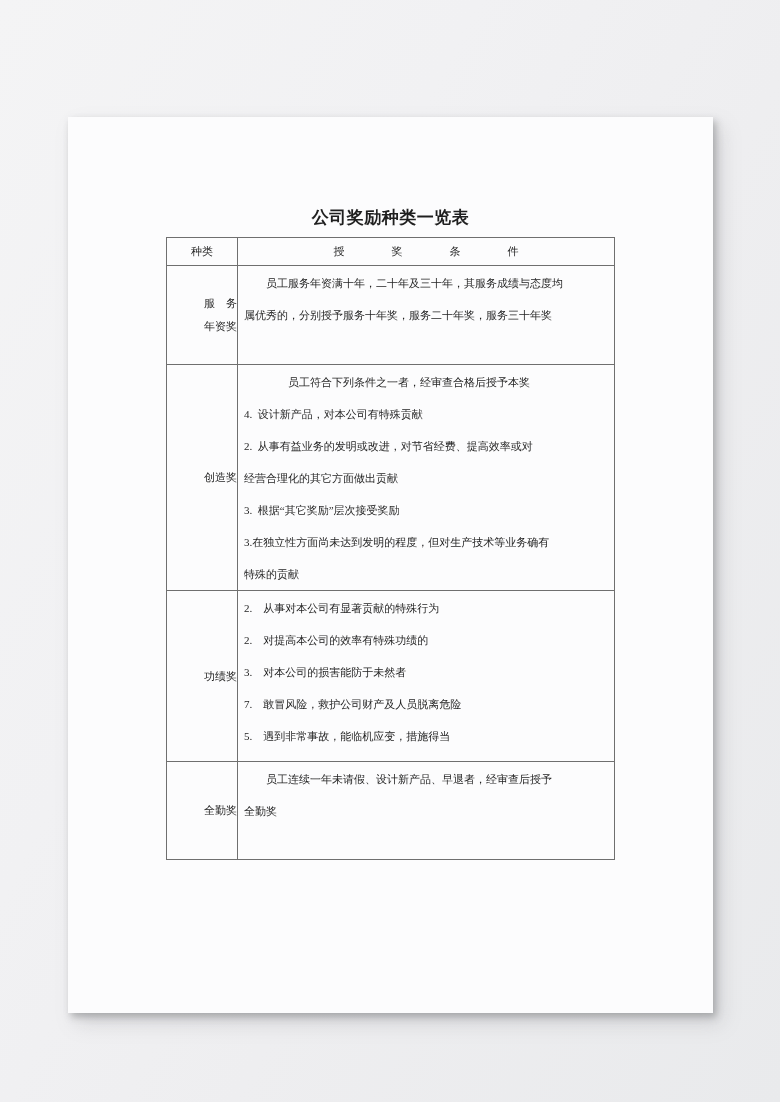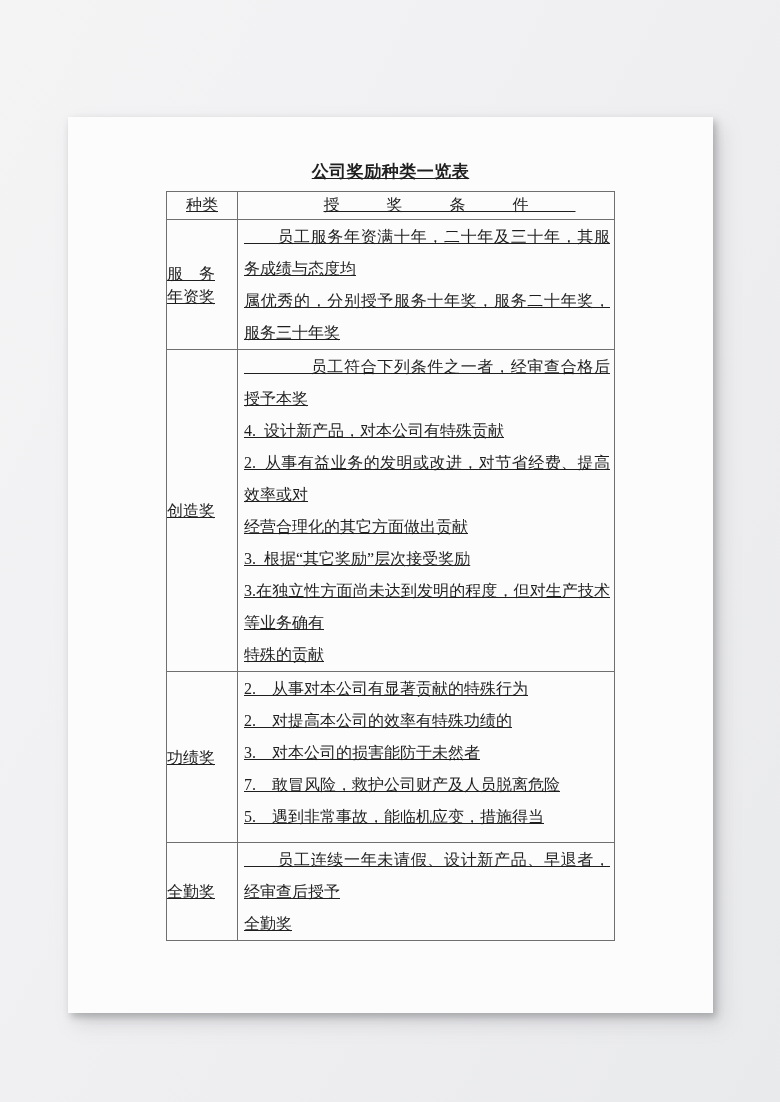--- a/index.html
+++ b/index.html
@@ -16,43 +16,42 @@
     color:var(--text);
     background:linear-gradient(118deg,var(--backdrop-1) 0%,#f1f1f3 35%,#eeeef0 60%,var(--backdrop-2) 100%);
   }
   .backdrop{
     position:relative;width:780px;height:1102px;
   }
   .page{
     position:absolute;left:68px;top:117px;width:645px;height:896px;
     background:var(--page-bg);
     box-shadow:3px 4px 7px rgba(110,112,116,0.45), 8px 10px 18px rgba(130,132,136,0.25);
-    padding-top:44px;
-    text-decoration:underline;
+    padding-top:90px;
   }
   .doc-title{
     text-align:center;
     font-family:"Liberation Sans","DejaVu Sans",sans-serif;
     font-weight:700;
     font-size:17px;
     line-height:22px;
     letter-spacing:0.5px;
   }
   .doc-subtitle{
     text-align:center;
     font-size:13.2px;
     line-height:18px;
     margin-top:15px;
   }
   table.award-table{
     width:448px;
     margin:8px auto 13px auto;
     border-collapse:collapse;
     table-layout:fixed;
-    font-size:16px;
+    font-size:11px;
   }
   .award-table col.col-cat{width:71px;}
   .award-table col.col-cond{width:377px;}
   .award-table th,.award-table td{
     border:1px solid var(--border);
     font-weight:400;
   }
   tr.header-row{height:28px;}
   tr.row-service{height:99px;}
   tr.row-creation{height:226px;}
@@ -60,21 +59,21 @@
   tr.row-attendance{height:98px;}
   th.cat-header{
     text-align:center;vertical-align:middle;
   }
   th.cond-header{
     text-align:center;vertical-align:middle;
     letter-spacing:47px;
     text-indent:47px;
   }
   td.cat-cell{
-    text-align:left;vertical-align:middle;
+    text-align:right;vertical-align:middle;
   }
   td.cat-cell p{
     line-height:23px;
     white-space:pre-wrap;
   }
   td.cond-cell{
     vertical-align:top;
     padding:1px 4px 0 6px;
   }
   td.cond-cell p{

